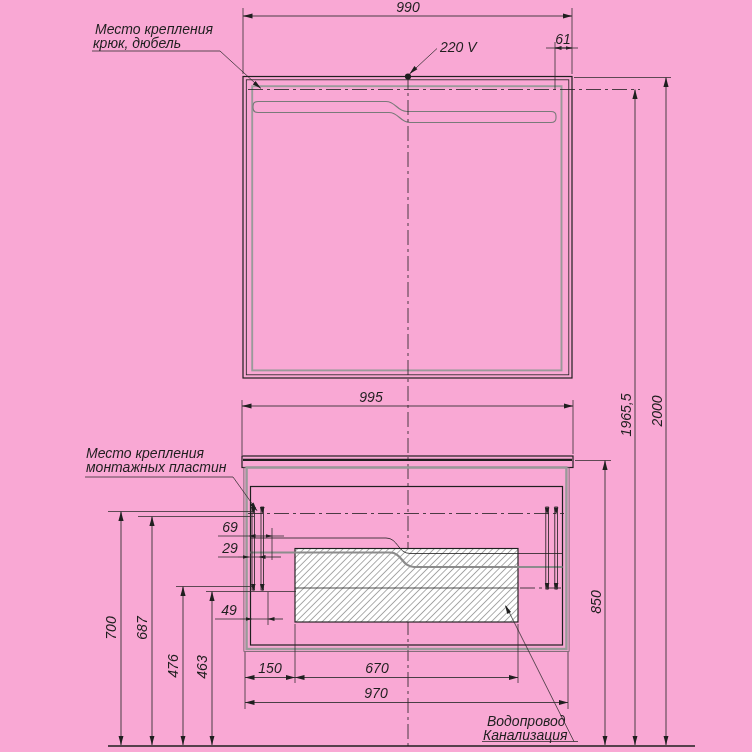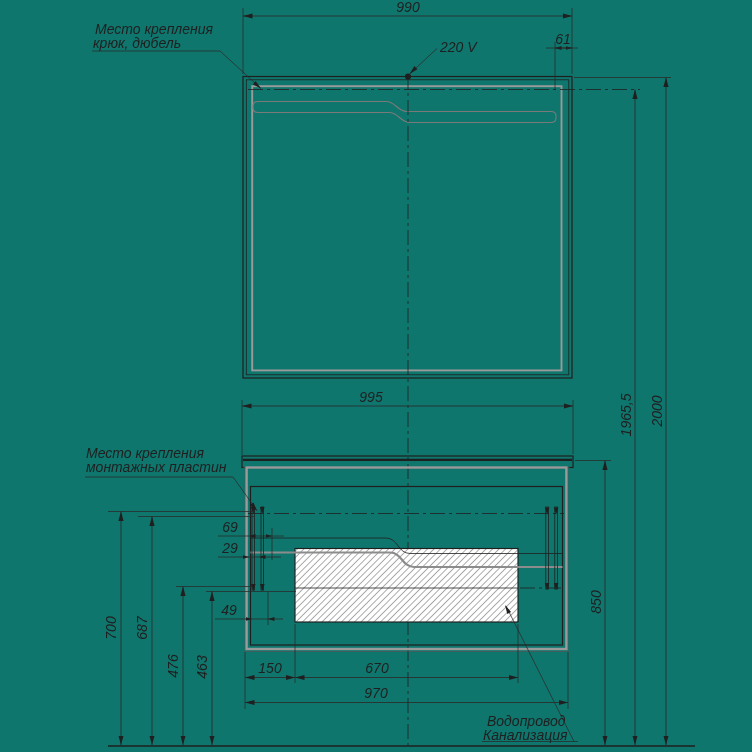--- a/index.html
+++ b/index.html
@@ -1,16 +1,16 @@
 <!DOCTYPE html>
 <html><head>
 <meta charset="utf-8">
 <style>
   html,body{margin:0;padding:0;background:#ffffff;}
-  .stage{width:752px;height:752px;position:relative;background:#0f766e;overflow:hidden;}
+  .stage{width:752px;height:752px;position:relative;background:#f9a8d4;overflow:hidden;}
   svg{display:block;}
   svg text{
     font-family:"Liberation Sans", sans-serif;
     font-style:italic;
     font-size:14px;
     fill:#1f1f1f;
   }
   .ln   {stroke:#1f1f1f;stroke-width:1.2;fill:none;}
   .ln08 {stroke:#1f1f1f;stroke-width:0.8;fill:none;}
   .thin {stroke:#2a2a2a;stroke-width:0.75;fill:none;}

